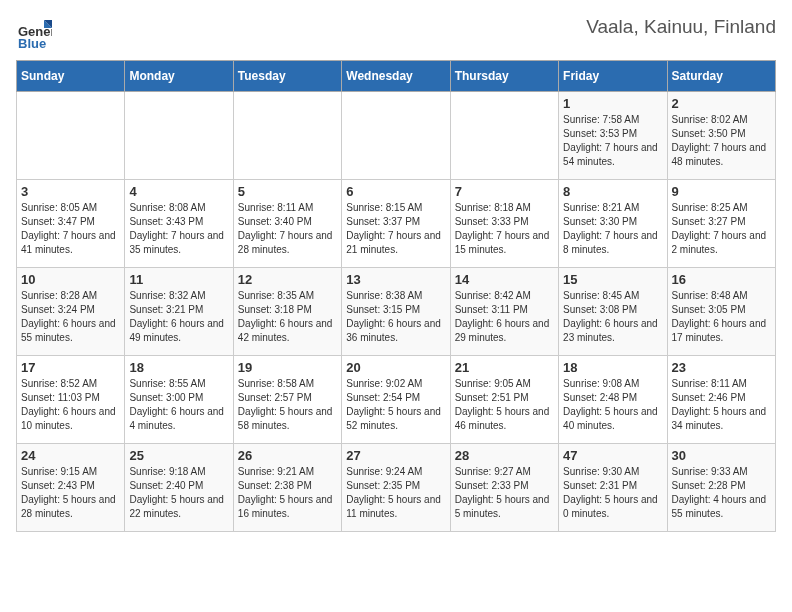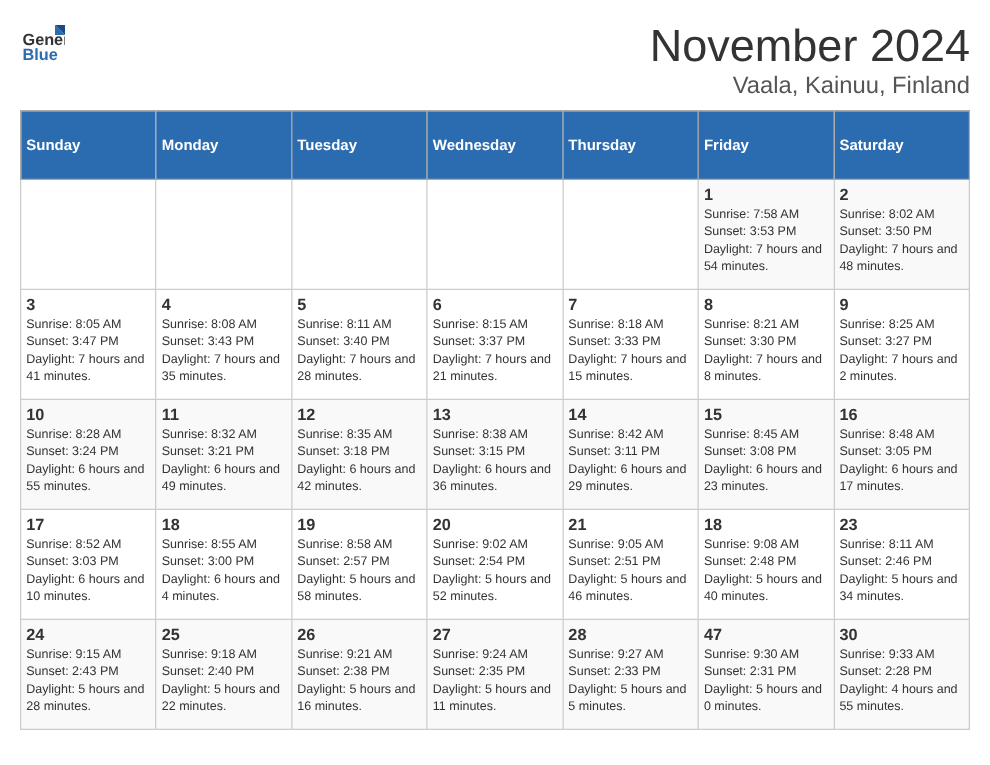--- a/index.html
+++ b/index.html
@@ -40,21 +40,21 @@
     table {
       width: 100%;
       border-collapse: collapse;
       table-layout: fixed;
     }
     thead tr th {
       background-color: #2b6cb0;
       color: #fff;
       font-size: 12px;
       font-weight: bold;
-      padding: 20px 4px;
+      padding: 8px 4px;
       text-align: left;
       border: 1px solid #aaa;
     }
     tbody tr td {
       border: 1px solid #ccc;
       vertical-align: top;
       padding: 4px;
       font-size: 10px;
       color: #333;
       height: 88px;
@@ -85,21 +85,20 @@
 <div class="header-area">
   <div class="logo">
     <svg class="logo-icon" viewBox="0 0 36 36">
       <text x="2" y="20" font-size="13" font-weight="bold" fill="#333">General</text>
       <text x="2" y="32" font-size="13" font-weight="bold" fill="#2b6cb0">Blue</text>
       <polygon points="28,4 36,12 28,12" fill="#2b6cb0"></polygon>
       <polygon points="28,4 36,4 36,12" fill="#1a4a8a"></polygon>
     </svg>
   </div>
   <div class="title-area">
-    <div class="month-title">November 2024</div>
     <div class="subtitle">Vaala, Kainuu, Finland</div>
   </div>
 </div>
 
 <table>
   <thead>
     <tr id="header-row">
         <th>Sunday</th>
         <th>Monday</th>
         <th>Tuesday</th>
@@ -230,21 +229,21 @@
           <div class="day-info">Sunrise: 8:48 AM
 Sunset: 3:05 PM
 Daylight: 6 hours
 and 17 minutes.</div>
         </td>
       </tr>
       <tr>
         <td>
           <span class="day-number">17</span>
           <div class="day-info">Sunrise: 8:52 AM
-Sunset: 3:03 PM
+Sunset: 11:03 PM
 Daylight: 6 hours
 and 10 minutes.</div>
         </td>
         <td>
           <span class="day-number">18</span>
           <div class="day-info">Sunrise: 8:55 AM
 Sunset: 3:00 PM
 Daylight: 6 hours
 and 4 minutes.</div>
         </td>

